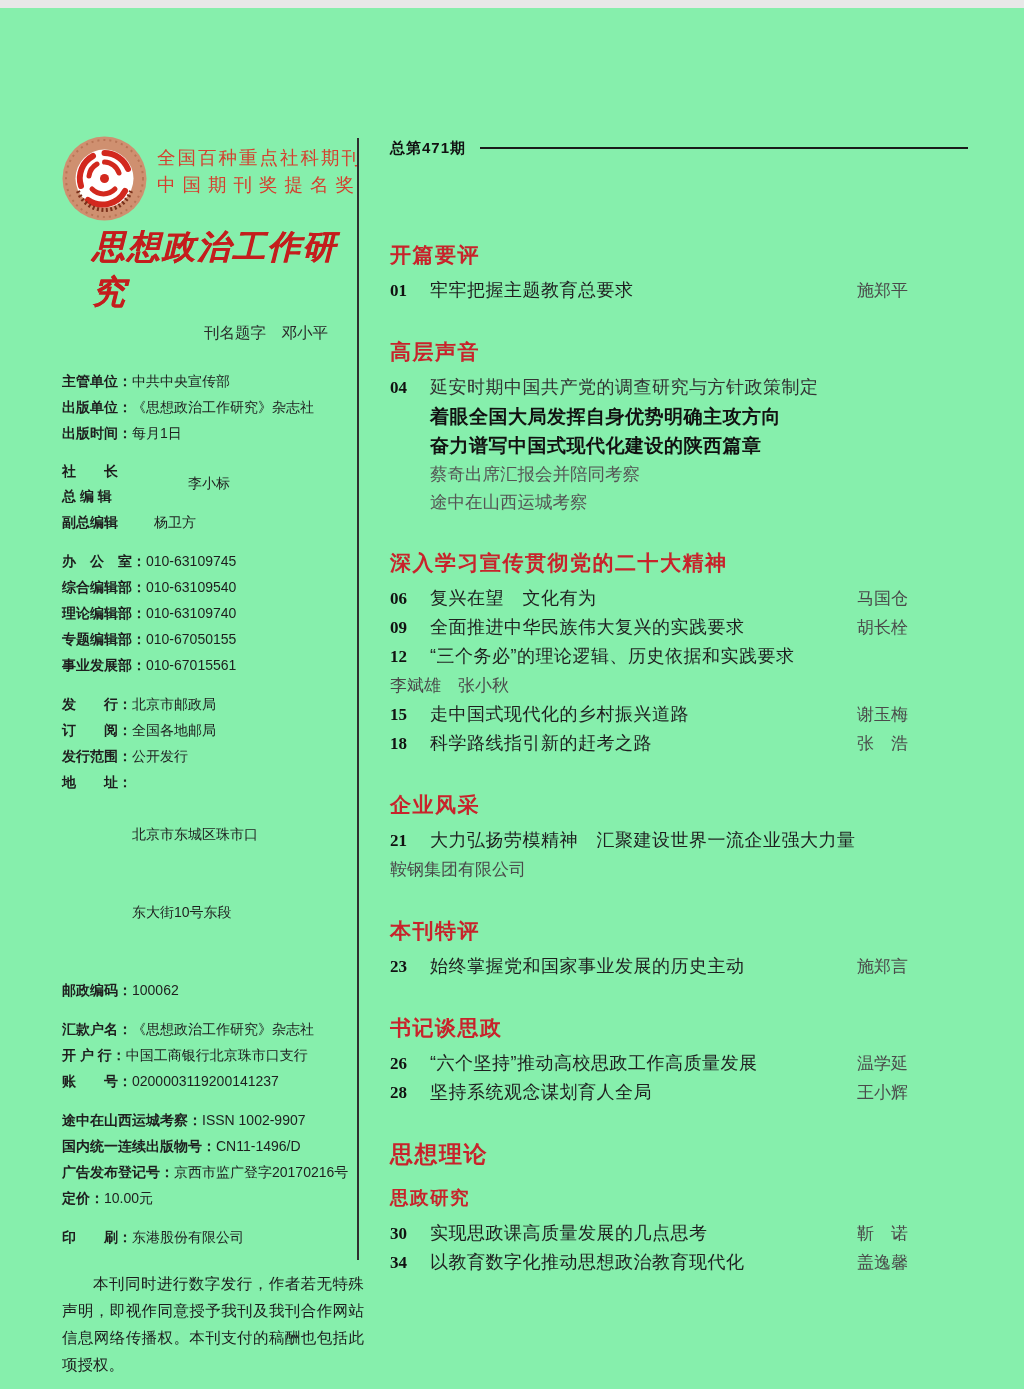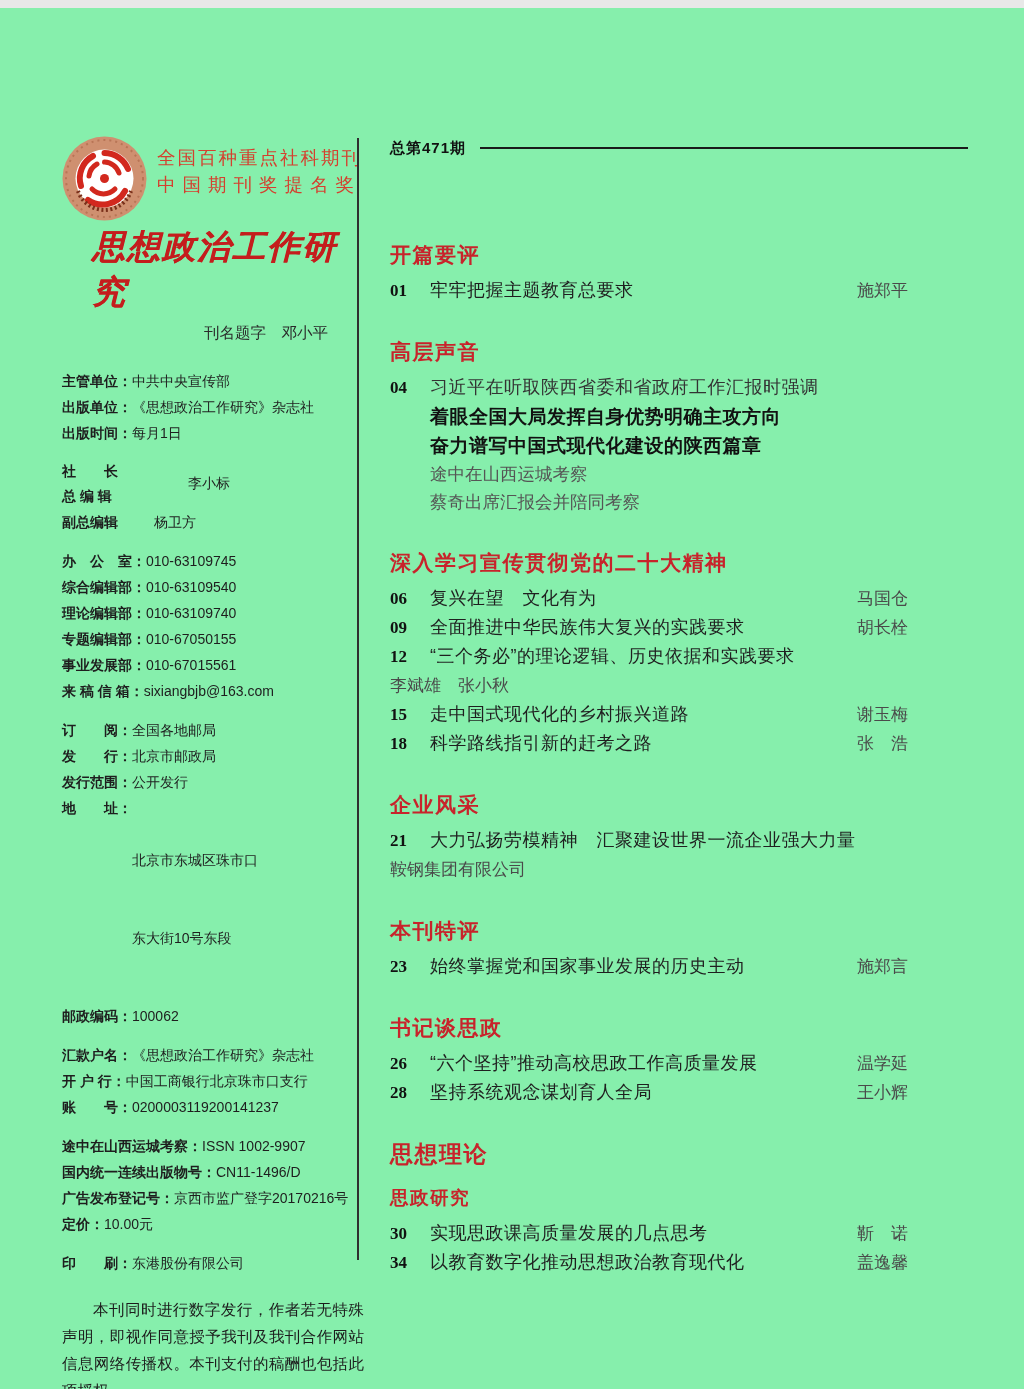--- a/index.html
+++ b/index.html
@@ -137,34 +137,30 @@
           <span class="val">010-63109740</span>
         </div>
         <div class="row">
           <span class="lbl">专题编辑部：</span>
           <span class="val">010-67050155</span>
         </div>
         <div class="row">
           <span class="lbl">事业发展部：</span>
           <span class="val">010-67015561</span>
         </div>
-        <div class="row">
-          <span class="lbl">来 稿 信 箱：</span>
-          <span class="val">sixiangbjb@163.com</span>
-        </div>
-      </div>
-
-      <div class="grp">
+      </div>
+
+      <div class="grp">
+        <div class="row">
+          <span class="lbl">发　　行：</span>
+          <span class="val">北京市邮政局</span>
+        </div>
         <div class="row">
           <span class="lbl">订　　阅：</span>
           <span class="val">全国各地邮局</span>
-        </div>
-        <div class="row">
-          <span class="lbl">发　　行：</span>
-          <span class="val">北京市邮政局</span>
         </div>
         <div class="row">
           <span class="lbl">发行范围：</span>
           <span class="val">公开发行</span>
         </div>
         <div class="row">
           <span class="lbl">地　　址：</span>
           <span class="val">
             <div>北京市东城区珠市口</div>
             <div>东大街10号东段</div>
@@ -245,26 +241,26 @@
             <span class="au">施郑平</span>
           </div>
         </div>
       </div>
 
       <div class="sec">
         <div class="sec-title">高层声音</div>
         <div class="items">
           <div class="item">
             <span class="pg">04</span>
-            <span class="t kaiti-head">习近平在听取陕西省委和省政府工作汇报时强调</span>
+            <span class="t kaiti-head">延安时期中国共产党的调查研究与方针政策制定</span>
           </div>
           <div class="subline bold-sub">着眼全国大局发挥自身优势明确主攻方向</div>
           <div class="subline bold-sub">奋力谱写中国式现代化建设的陕西篇章</div>
+          <div class="subline light-sub">蔡奇出席汇报会并陪同考察</div>
           <div class="subline light-sub">途中在山西运城考察</div>
-          <div class="subline light-sub">蔡奇出席汇报会并陪同考察</div>
         </div>
       </div>
 
       <div class="sec">
         <div class="sec-title">深入学习宣传贯彻党的二十大精神</div>
         <div class="items">
           <div class="item">
             <span class="pg">06</span>
             <span class="t">复兴在望　文化有为</span>
             <span class="au">马国仓</span>

